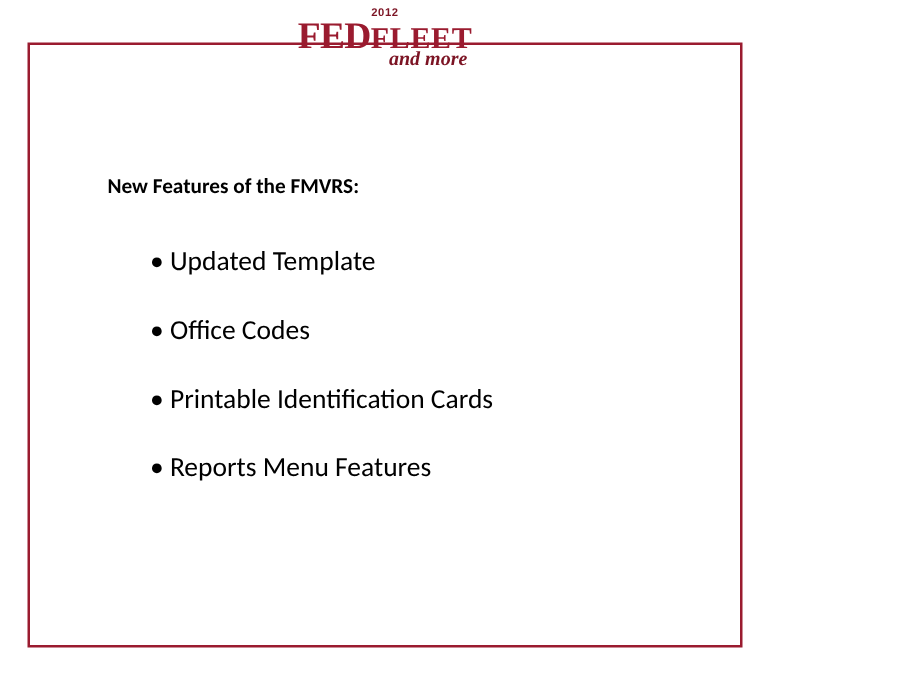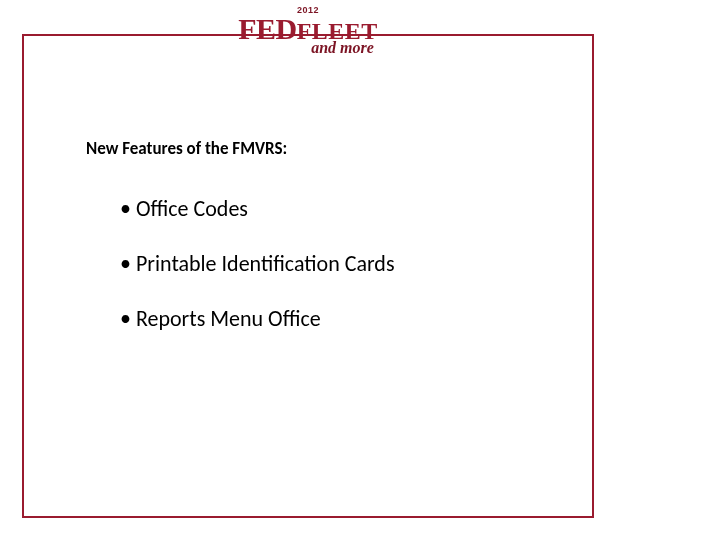--- a/index.html
+++ b/index.html
@@ -28,17 +28,18 @@
     <span class="year">2012</span>
     <span class="fedfleet">
       <span>FED</span><span class="small">FLEET</span>
     </span>
     <span class="andmore">and more</span>
   </div>
 
   <div class="heading">New Features of the FMVRS:</div>
 
   <div class="bullets">
+    <div class="item">Updated Template</div>
     <div class="item">Office Codes</div>
     <div class="item">Printable Identification Cards</div>
-    <div class="item">Reports Menu Office</div>
+    <div class="item">Reports Menu Features</div>
   </div>
 </div>
 
 </body></html>

